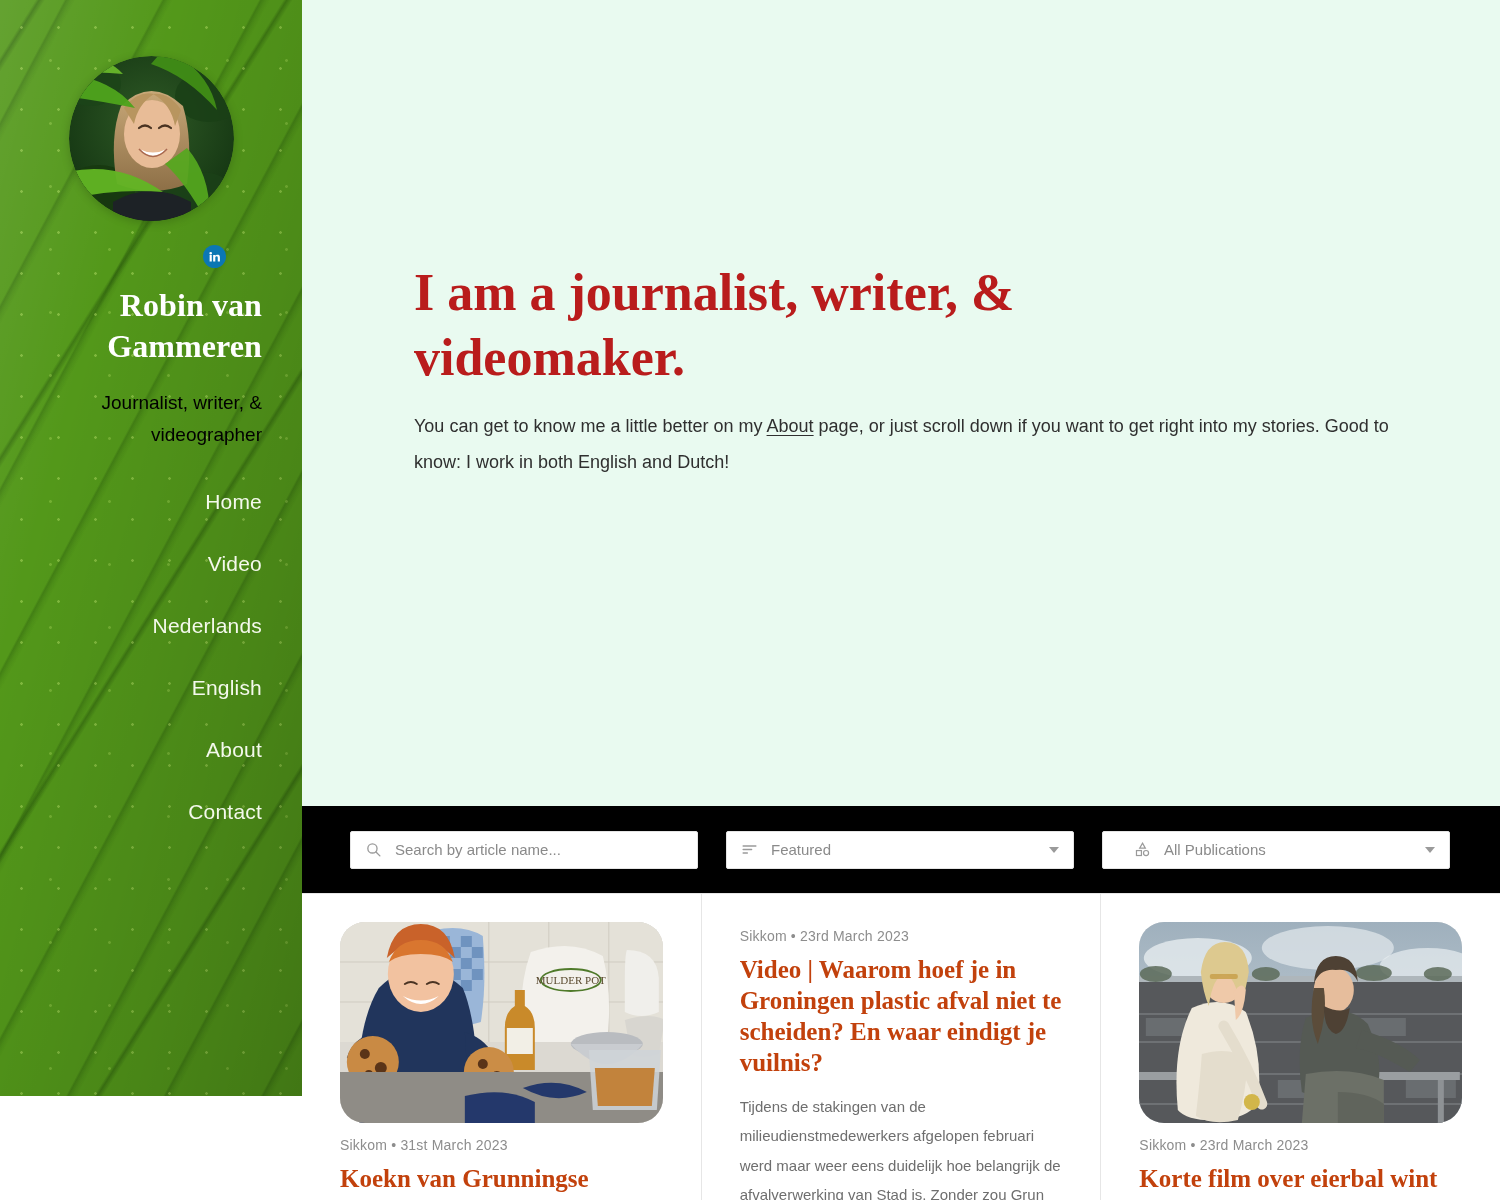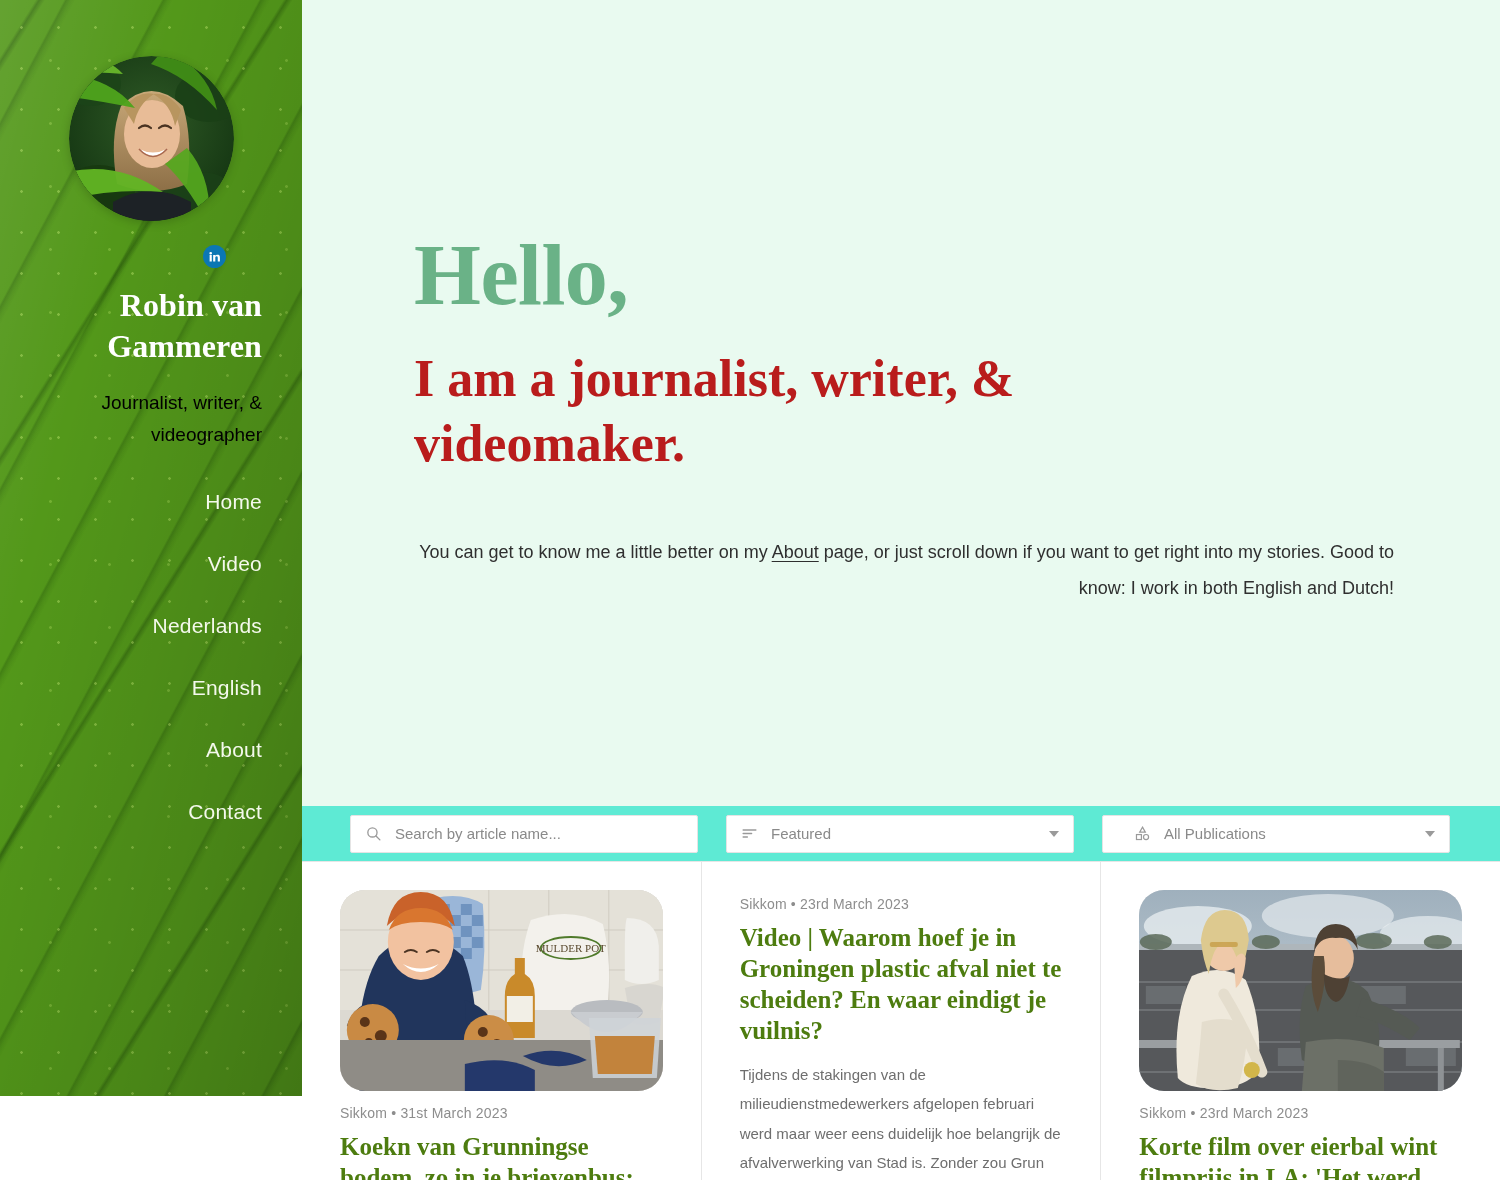--- a/index.html
+++ b/index.html
@@ -171,38 +171,37 @@
   .hero-sub {
     margin-top: 28px;
     font-family: Liberation Serif, serif;
     font-weight: 700;
     font-size: 52px;
     line-height: 1.25;
     color: #b91c1c;
     max-width: 820px;
   }
   .hero-para {
-    margin-top: 58px;
+    margin-top: 18px;
     max-width: 980px;
     font-size: 18px;
     line-height: 2.0;
     color: #2f2f2f;
     font-weight: 300;
-    text-align: right;
   }
   .hero-para a {
     color: #2f2f2f;
     text-decoration: underline;
     text-underline-offset: 3px;
   }
 
   
   .filterbar {
-    height: 56px;
-    background: #5eead4;
+    height: 88px;
+    background: #000000;
     border-bottom: 1px solid #e6e6e6;
     display: flex;
     align-items: center;
     padding: 0 48px;
     gap: 28px;
   }
   .field {
     height: 38px;
     border: 1px solid #e4e4e4;
     border-radius: 2px;
@@ -261,21 +260,21 @@
     color: #8d8d8d;
     font-weight: 300;
     margin-bottom: 10px;
     letter-spacing: .2px;
   }
   .card-title {
     font-family: "Liberation Serif", serif;
     font-weight: 700;
     font-size: 25px;
     line-height: 1.24;
-    color: #4d7c0f;
+    color: #c2410c;
   }
   .card-excerpt {
     margin-top: 14px;
     font-size: 15px;
     line-height: 1.95;
     color: #6e6e6e;
     font-weight: 300;
   }
 </style>
 </head>
@@ -357,21 +356,20 @@
         <a class="nav-item">About</a>
         <a class="nav-item">Contact</a>
       </nav>
 
     </div>
   </aside>
 
   <main class="main">
 
     <section class="hero">
-      <div class="hero-hello">Hello,</div>
       <div class="hero-sub">I am a journalist, writer, &amp; videomaker.</div>
       <p class="hero-para">
         <span>You can get to know me a little better on my </span><a href="#">About</a><span> page, or just scroll down if you want to get right into my stories. Good to know: I work in both English and Dutch!</span>
       </p>
     </section>
 
     <section class="filterbar">
 
       <div class="field search">
         <svg class="lead" viewBox="0 0 24 24" fill="none" stroke="#9a9a9a" stroke-width="1.9" stroke-linecap="round">

